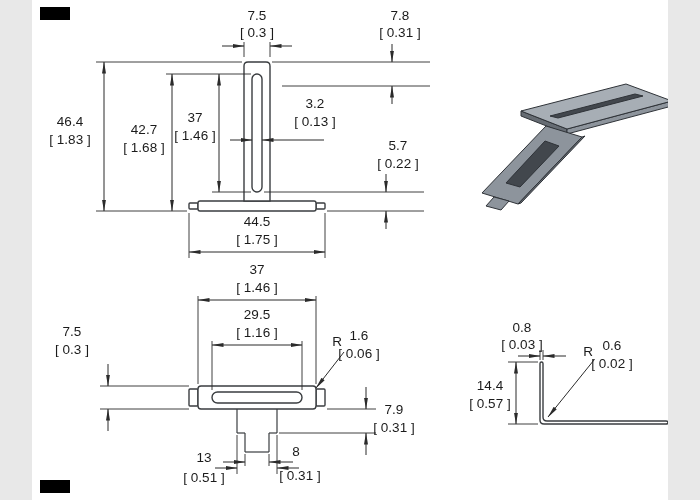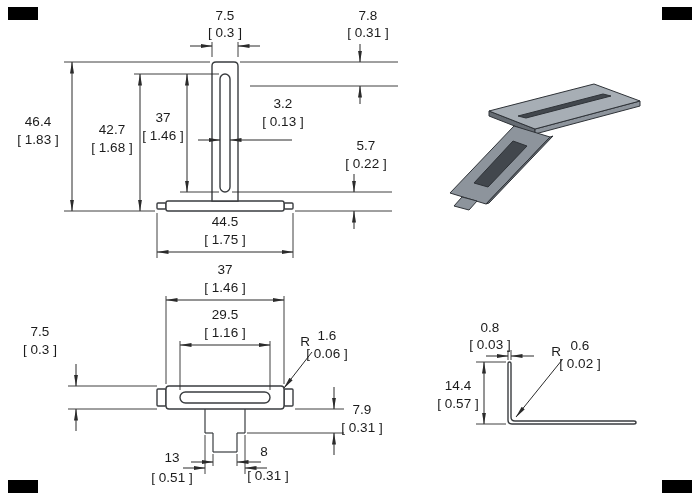--- a/index.html
+++ b/index.html
@@ -1,16 +1,16 @@
 <!DOCTYPE html>
 <html style="--line: #2b2b2b; --part-outline: #3a3d40; --iso-top: #a7aeb5; --iso-face: #8d949c; --iso-dark: #666c73; --iso-slot: #42474d; --frame: #000000; --background: #ffffff;"><head>
 <meta charset="utf-8">
 <style>
   html,body{margin:0;padding:0;background:#e8e8e8;}
-  .canvas{position:relative;width:700px;height:500px;margin:0 auto;background:var(--background,#ffffff);overflow:hidden;}
+  .canvas{position:relative;width:636px;height:500px;margin:0 auto;background:var(--background,#ffffff);overflow:hidden;}
   svg{display:block;}
   svg text{font-family:"Liberation Sans","DejaVu Sans",sans-serif;font-size:13.5px;fill:#1b1b1b;text-anchor:middle;}
   .ext{stroke:var(--line,#2b2b2b);stroke-width:0.9;fill:none;}
   .dim{stroke:var(--line,#2b2b2b);stroke-width:1;fill:none;}
   .part{stroke:var(--part-outline,#3a3d40);stroke-width:1.4;fill:#ffffff;}
   .pline{stroke:var(--part-outline,#3a3d40);stroke-width:1.2;fill:none;}
   .iso{stroke:#2f3338;stroke-width:1;stroke-linejoin:round;}
   .mark{fill:var(--frame,#000000);}
 </style>
 </head>

